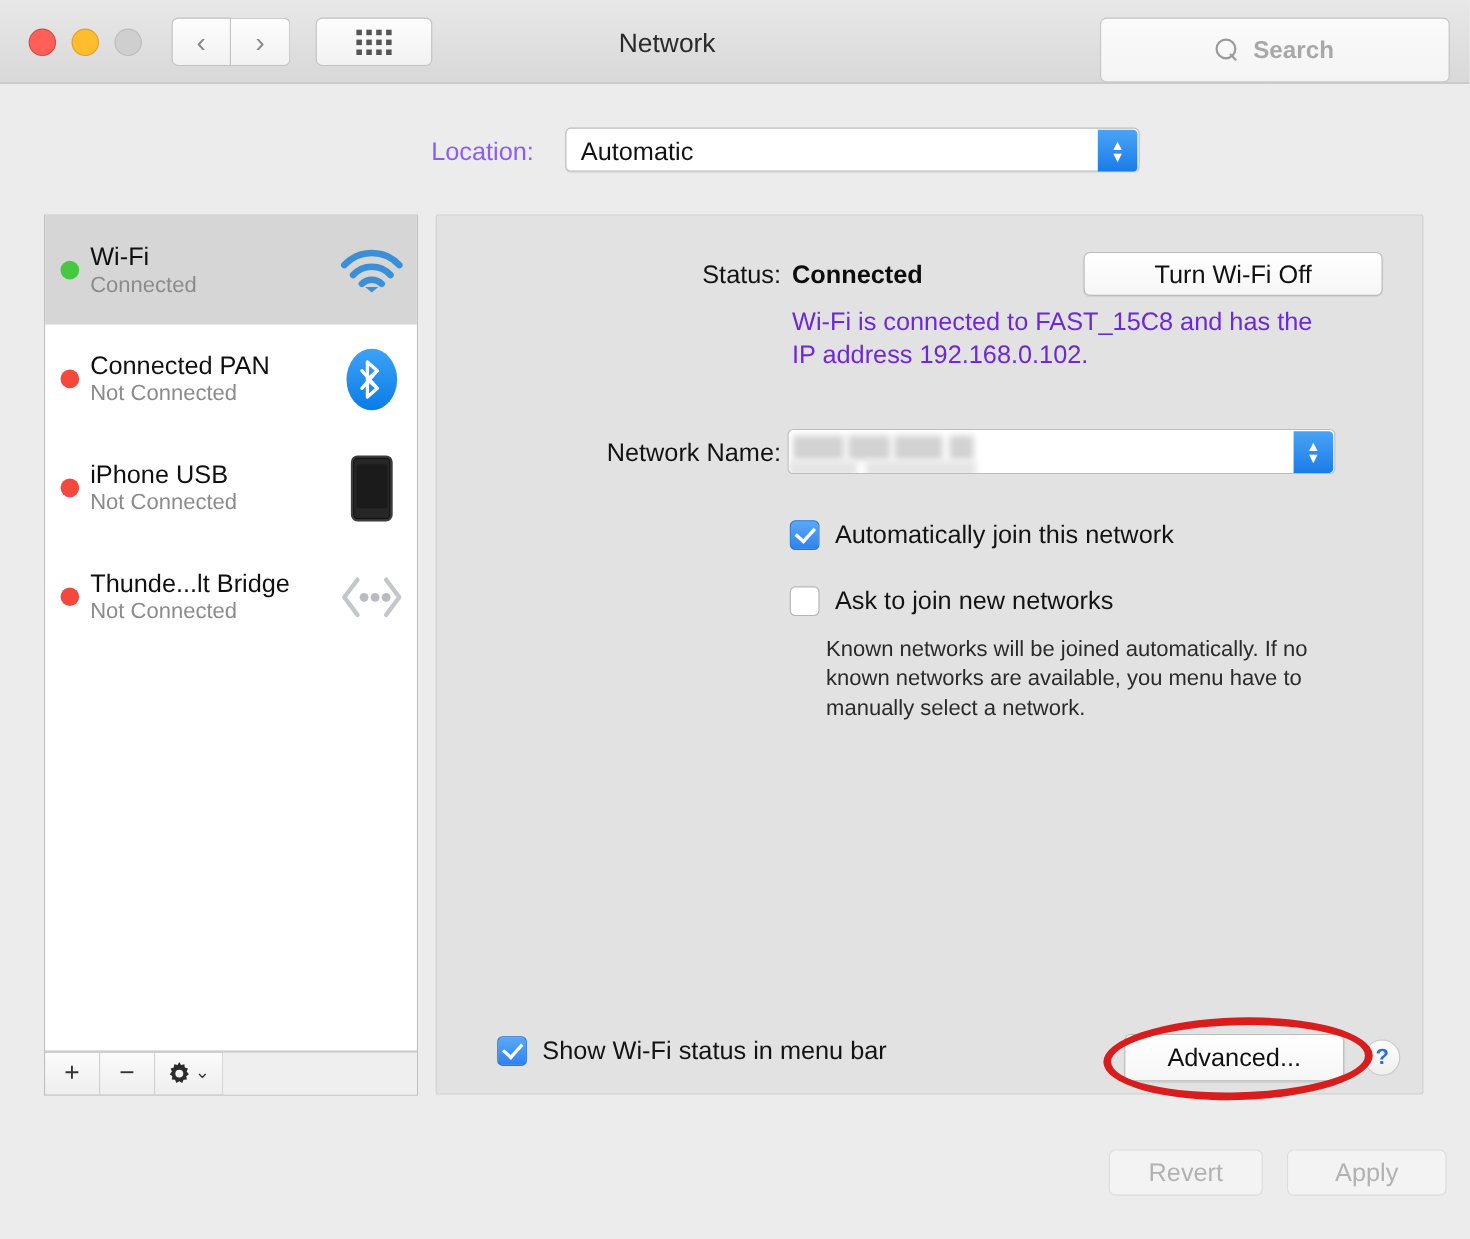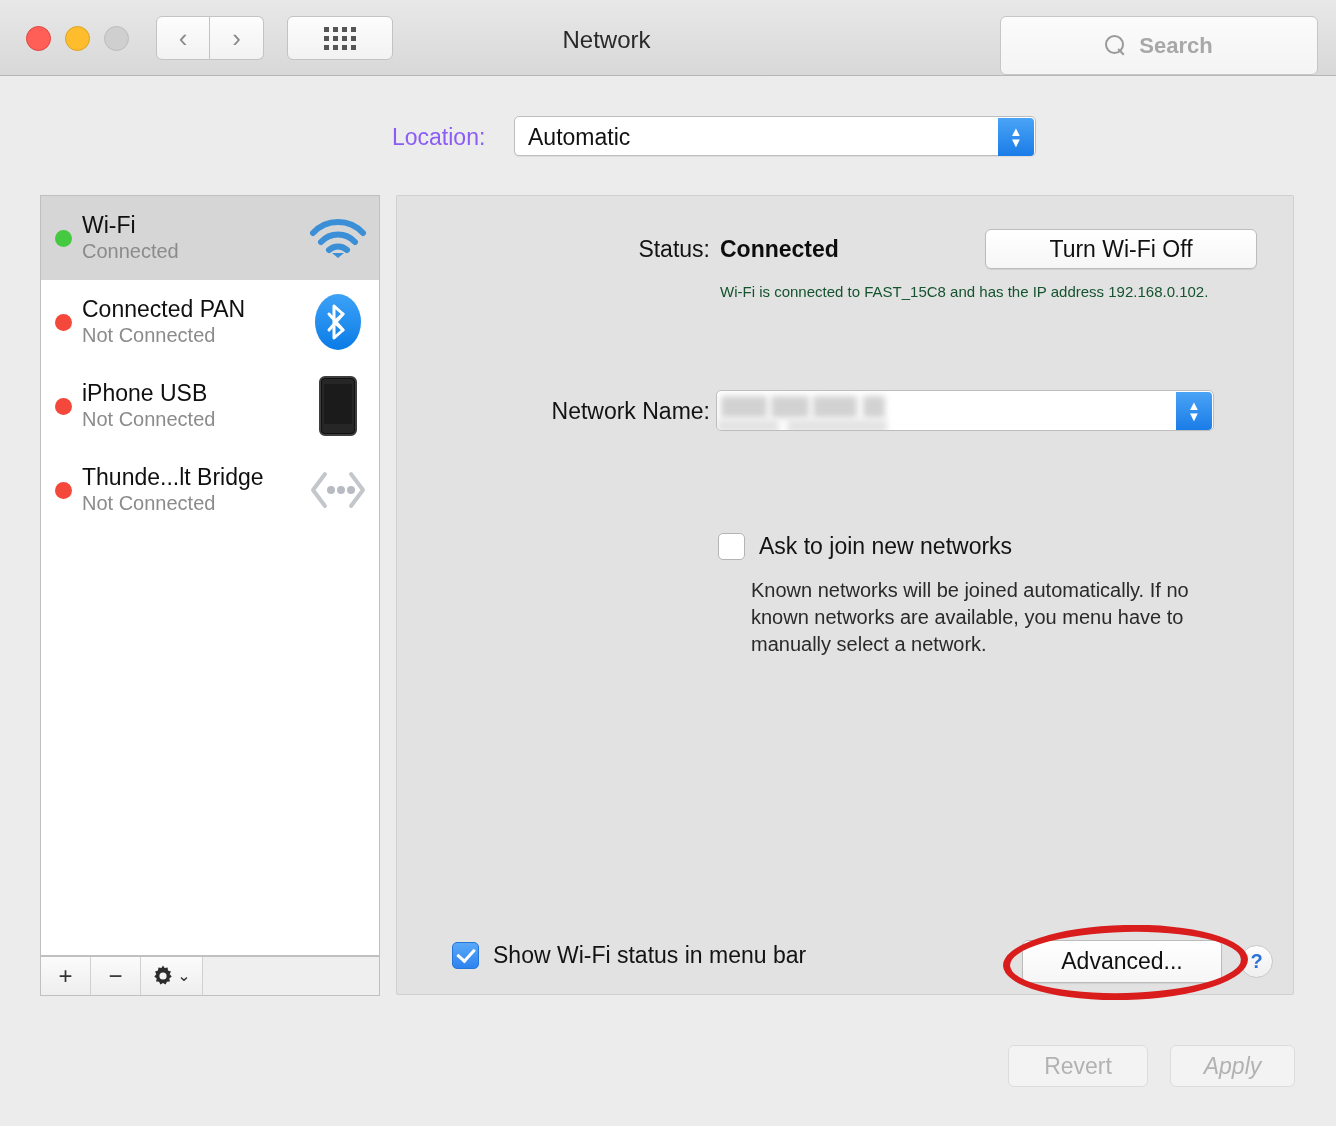--- a/index.html
+++ b/index.html
@@ -90,21 +90,21 @@
     background: linear-gradient(to bottom, #4aa3f5, #1a7ce8);
     border-radius: 0 4px 4px 0;
     display: flex; flex-direction: column; align-items: center; justify-content: center;
     color: #fff; font-size: 13px; line-height: 11px;
   }
   .sidebar-scroll {
     position: absolute; left: 40px; top: 195px; width: 340px; height: 761px;
     background: #fff; border: 1px solid #c0c0c0;
   }
   .srow {
-    position: relative; height: 84px; display: flex; align-items: center;
+    position: relative; height: 99px; display: flex; align-items: center;
     padding-left: 14px; padding-right: 10px;
   }
   .srow.selected { background: #d6d6d6; }
   .dot { width: 17px; height: 17px; border-radius: 50%; flex: 0 0 17px; margin-right: 10px; }
   .dot.green { background: #45c940; }
   .dot.red   { background: #f4483c; }
   .stext-wrap { flex: 1 1 auto; min-width: 0; }
   .sname { font-size: 23px; color: #101010; line-height: 27px; white-space: nowrap; }
   .sstate { font-size: 20px; color: #8b8b8b; line-height: 25px; white-space: nowrap; }
   .sicon-box { width: 62px; flex: 0 0 62px; display: flex; align-items: center; justify-content: center; }
@@ -145,21 +145,21 @@
   
   .panel {
     position: absolute; left: 396px; top: 195px; width: 898px; height: 800px;
     background: #e2e2e2; border: 1px solid #d0d0d0; border-radius: 2px;
   }
   .lbl-right {
     position: absolute; text-align: right; font-size: 23px; color: #131313;
   }
   .val-bold { position: absolute; font-size: 23px; font-weight: bold; color: #0d0d0d; }
   .desc {
-    position: absolute; font-size: 15px; color: #14532d; line-height: 30px;
+    position: absolute; font-size: 23px; color: #6d28d9; line-height: 30px;
   }
 
   .btn {
     position: absolute;
     background: linear-gradient(to bottom, #ffffff, #f6f6f6);
     border: 1px solid #bcbcbc; border-radius: 6px;
     display: flex; align-items: center; justify-content: center;
     font-size: 23px; color: #111;
     box-shadow: 0 1px 1px rgba(0,0,0,.08);
   }
@@ -358,35 +358,39 @@
     <span class="redact" style="left:96px; top:5px;  width:44px; height:22px;"></span>
     <span class="redact" style="left:146px;top:5px;  width:22px; height:22px;"></span>
     <span class="redact" style="left:0px;  top:28px; width:62px; height:14px; background:#e4e4e4;"></span>
     <span class="redact" style="left:70px; top:28px; width:100px;height:14px; background:#e4e4e4;"></span>
     <span class="stepper">
       <span>▲</span>
       <span>▼</span>
     </span>
   </div>
 
+  <div class="cbrow" style="left:718px; top:473px;">
+    <span class="cbox on"></span>
+    <span class="cblabel">Automatically join this network</span>
+  </div>
 
   <div class="cbrow" style="left:718px; top:533px;">
     <span class="cbox"></span>
     <span class="cblabel">Ask to join new networks</span>
   </div>
 
   <div class="desc" style="left:751px; top:577px; width:470px; line-height:27px; font-size:20px; color:#2a2a2a;">Known networks will be joined automatically. If no known networks are available, you menu have to manually select a network.</div>
 
   <div class="cbrow" style="left:452px; top:942px;">
     <span class="cbox on"></span>
     <span class="cblabel">Show Wi-Fi status in menu bar</span>
   </div>
 
   <div class="btn" style="left:1022px; top:940px; width:200px; height:43px;">Advanced...</div>
 
   <div class="helpbtn" style="left:1240px; top:945px;">?</div>
 
   <div class="annot-circle"></div>
 
   <div class="btn disabled" style="left:1008px; top:1045px; width:140px; height:42px;">Revert</div>
-  <div class="btn disabled" style="left:1170px; top:1045px; width:125px; height:42px;font-style:italic;">Apply</div>
+  <div class="btn disabled" style="left:1170px; top:1045px; width:145px; height:42px;">Apply</div>
 
 </div>
 
 </body></html>

